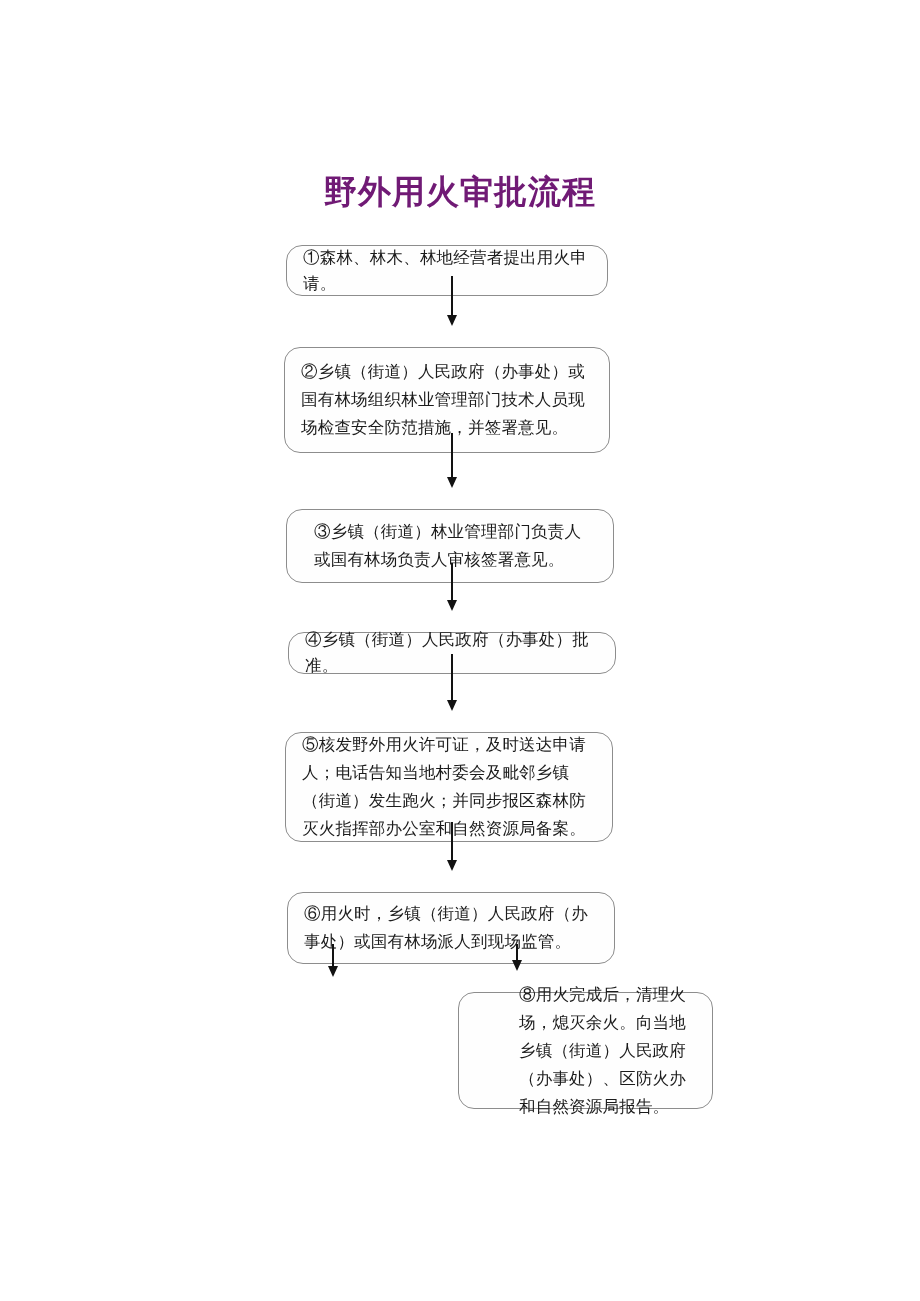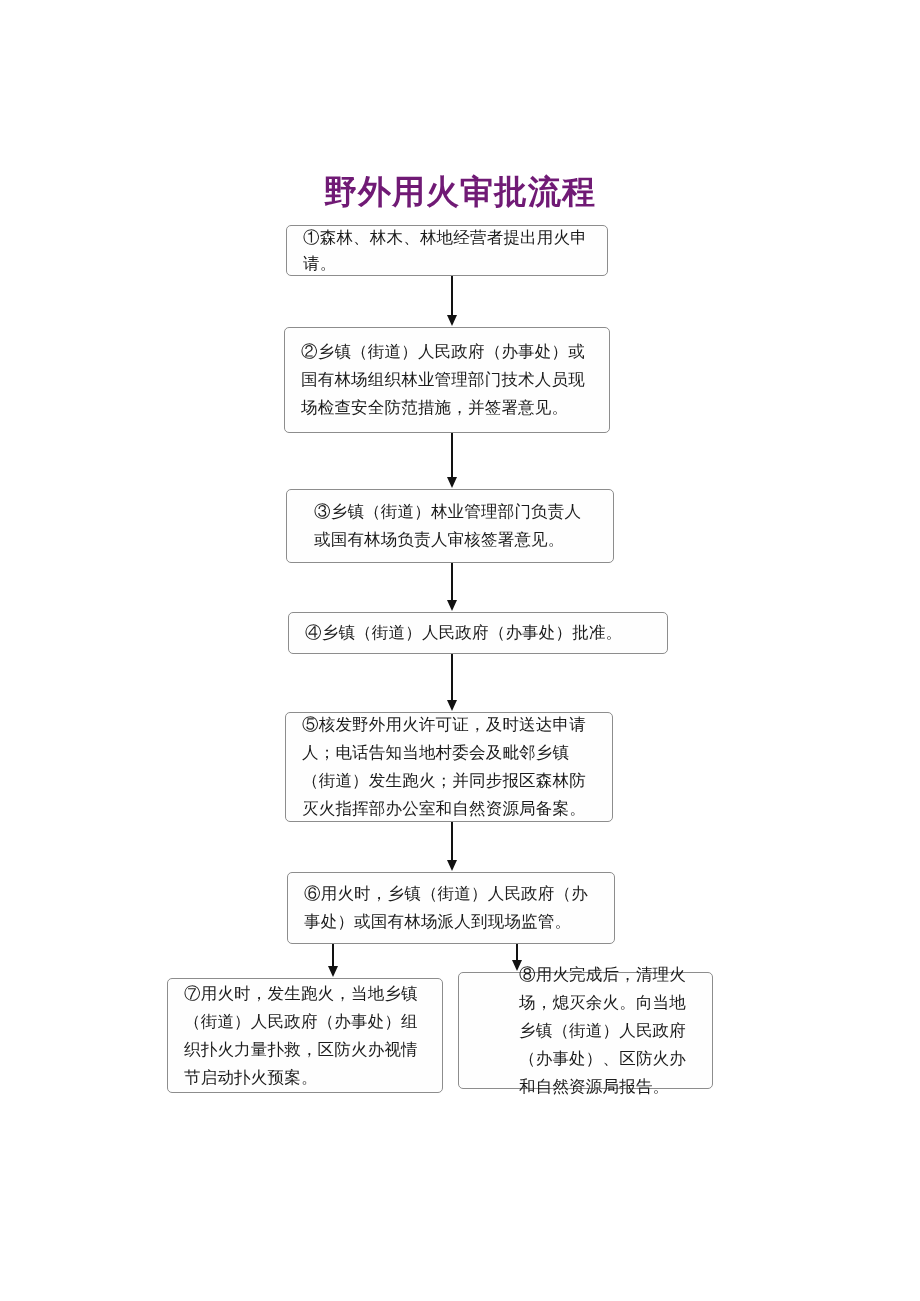--- a/index.html
+++ b/index.html
@@ -39,25 +39,26 @@
     color: #701a75;
     line-height: 42px;
     white-space: nowrap;
   }
 
   
   .node {
     position: absolute;
     box-sizing: border-box;
     border: 1px solid #8d8d8d;
-    border-radius: 5px;
+    border-radius: 16px;
     background: #fefefe;
     display: flex;
     align-items: center;
     justify-content: flex-start;
+    margin-top: 20px;
   }
   .node-text {
     display: block;
     width: 100%;
     box-sizing: border-box;
     padding: 0 16px;
     font-family: "Liberation Serif", "DejaVu Serif", serif;
     font-size: 16.5px;
     line-height: 28px;
     color: #1b1b1b;
@@ -66,21 +67,21 @@
     word-break: break-all;
   }
   .node.single .node-text {
     line-height: 26px;
   }
 
   
   #node1 { left: 286px; top: 225px; width: 322px; height: 51px; }
   #node2 { left: 284px; top: 327px; width: 326px; height: 106px; }
   #node3 { left: 286px; top: 489px; width: 328px; height: 74px; padding-left: 11px; }
-  #node4 { left: 288px; top: 612px; width: 380px; height: 42px; }
+  #node4 { left: 288px; top: 612px; width: 328px; height: 42px; }
   #node5 { left: 285px; top: 712px; width: 328px; height: 110px; }
   #node6 { left: 287px; top: 872px; width: 328px; height: 72px; }
   #node7 { left: 167px; top: 978px; width: 276px; height: 115px; }
   #node8 { left: 458px; top: 972px; width: 255px; height: 117px; padding-left: 44px; }
 
   
   .conn {
     position: absolute;
   }
   .conn .line {
@@ -187,21 +188,18 @@
   <div class="conn" id="conn6">
     <span class="line"></span>
     <span class="head"></span>
   </div>
 
   <div class="conn" id="conn7">
     <span class="line"></span>
     <span class="head"></span>
   </div>
 
-  <div class="node" id="node7">
-    <span class="node-text">⑦用火时，发生跑火，当地乡镇（街道）人民政府（办事处）组织扑火力量扑救，区防火办视情节启动扑火预案。</span>
-  </div>
 
   <div class="node" id="node8">
     <span class="node-text">⑧用火完成后，清理火场，熄灭余火。向当地乡镇（街道）人民政府（办事处）、区防火办和自然资源局报告。</span>
   </div>
 
 </div>
 
 </body></html>

